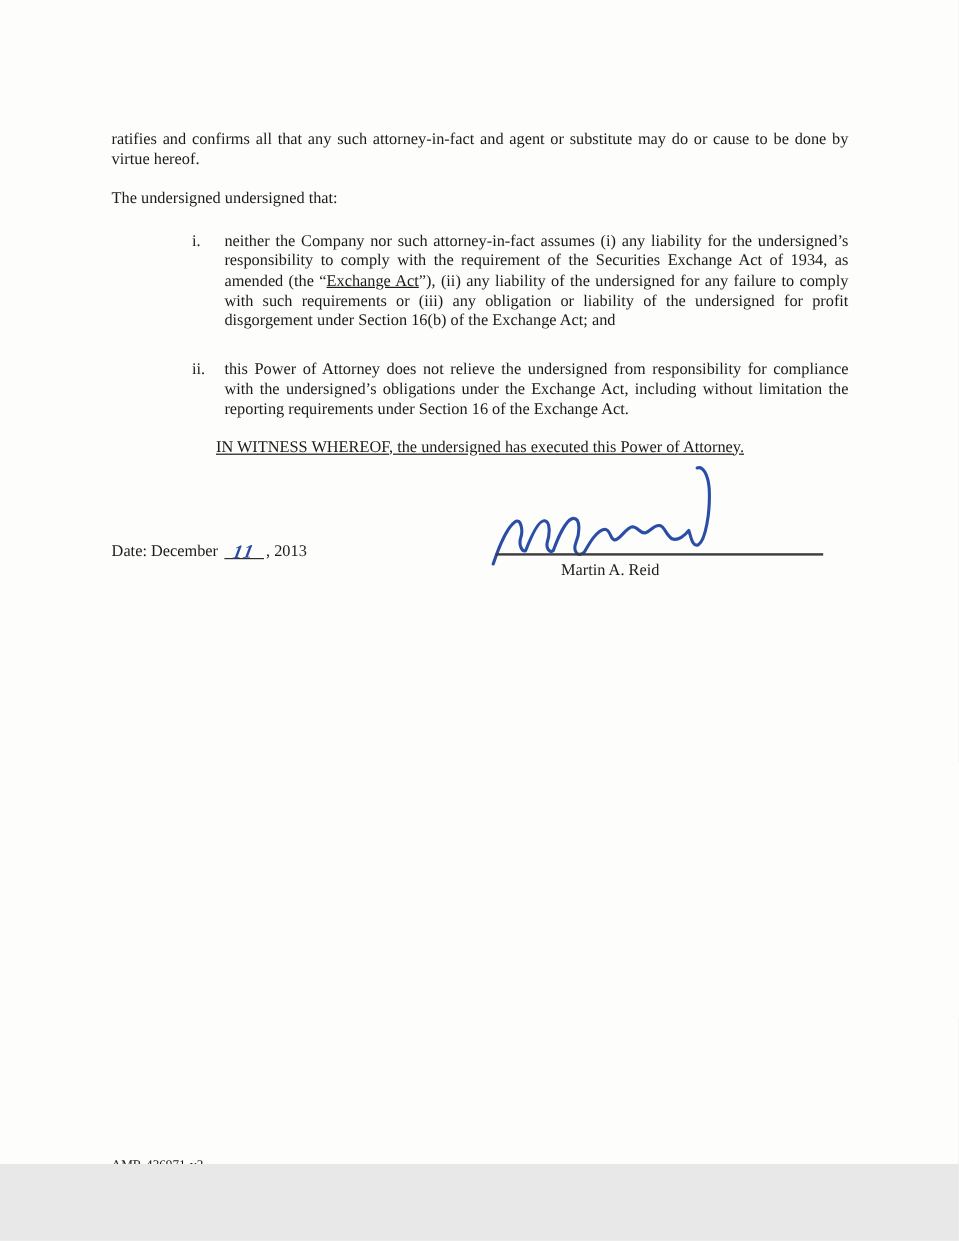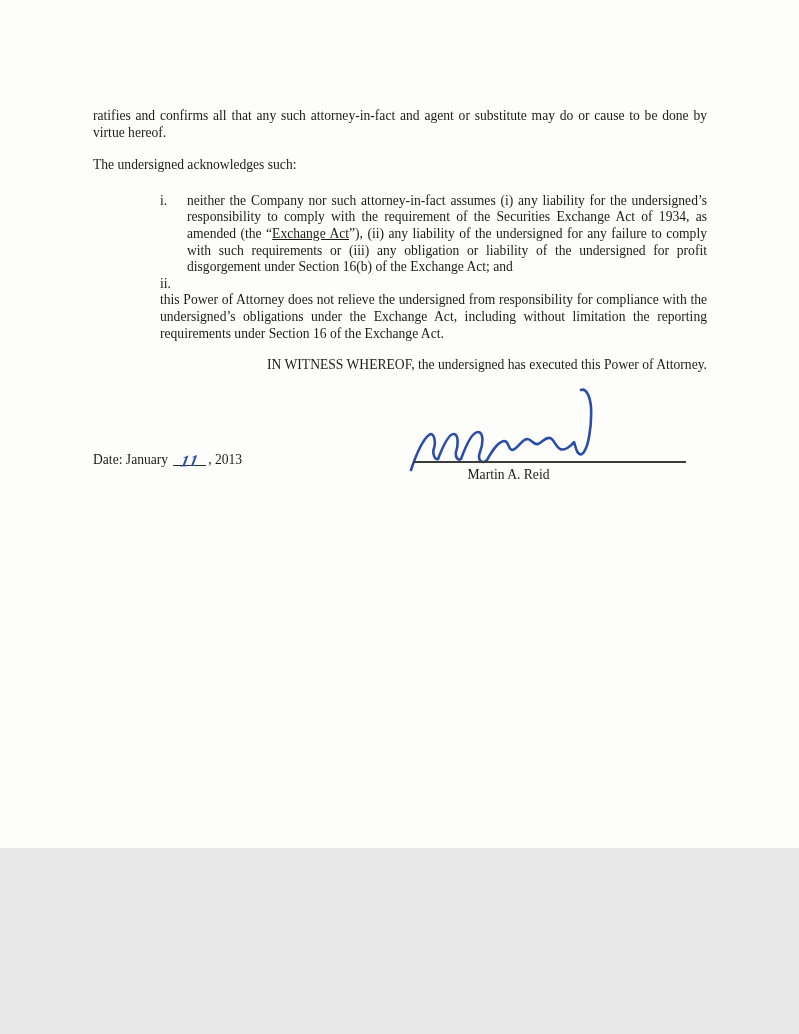--- a/index.html
+++ b/index.html
@@ -3,39 +3,39 @@
 <meta charset="utf-8">
 <style>
   html, body {
     margin: 0;
     padding: 0;
     background: #e8e8e8;
   }
   .page {
     position: relative;
     width: 799px;
-    height: 848px;
+    height: 970px;
     background: #fdfdfc;
     font-family: "Liberation Serif", serif;
     color: #1b1b1b;
     overflow: hidden;
   }
   .content {
     position: absolute;
     left: 93px;
     top: 108px;
     width: 614px;
     font-size: 13.6px;
     line-height: 16.6px;
     text-align: justify;
   }
   .content p { margin: 0; }
   .para-acknowledges { margin-top: 16px !important; text-align: left; }
   .para-full-force  { margin-top: 16px !important; }
-  .para-witness     { margin-top: 15px !important; text-align: right; }
+  .para-witness     { margin-top: 15px !important; text-align: center; text-decoration: underline; }
   .list-item {
     display: flex;
     margin-left: 67px;
     margin-top: 19px;
   }
   .list-item .num {
     width: 27px;
     flex: none;
     text-align: left;
   }
@@ -111,36 +111,36 @@
     font-size: 11.3px;
   }
 </style>
 </head>
 <body>
 
 <div class="page">
 
   <div class="content">
     <p>ratifies and confirms all that any such attorney-in-fact and agent or substitute may do or cause to be done by virtue hereof.</p>
-    <p class="para-acknowledges">The undersigned acknowledges such:</p>
+    <p class="para-acknowledges">The undersigned undersigned that:</p>
 
     <div class="list-item">
       <span class="num">i.</span>
       <span class="item-text"><span>neither the Company nor such attorney-in-fact assumes (i) any liability for the undersigned’s responsibility to comply with the requirement of the Securities Exchange Act of 1934, as amended (the “</span><span class="underlined">Exchange Act</span><span>”), (ii) any liability of the undersigned for any failure to comply with such requirements or (iii) any obligation or liability of the undersigned for profit disgorgement under Section 16(b) of the Exchange Act; and</span></span>
     </div>
 
-    <div class="list-item" style="margin-top:0;flex-direction:column;">
+    <div class="list-item" style="margin-top:24px;">
       <span class="num">ii.</span>
       <span class="item-text">this Power of Attorney does not relieve the undersigned from responsibility for compliance with the undersigned’s obligations under the Exchange Act, including without limitation the reporting requirements under Section 16 of the Exchange Act.</span>
     </div>
 
     <p class="para-witness">IN WITNESS WHEREOF, the undersigned has executed this Power of Attorney.</p>
   </div>
 
-  <div class="date-line"><span>Date: January</span><span class="date-blank"><span class="handwritten-day">11</span></span><span>, 2013</span></div>
+  <div class="date-line"><span>Date: December</span><span class="date-blank"><span class="handwritten-day">11</span></span><span>, 2013</span></div>
 
   <svg class="signature-svg" viewBox="0 0 200 95" xmlns="http://www.w3.org/2000/svg">
     <path d="M 6 88
              C 10 76, 16 59, 24 53
              C 29 49, 31 60, 29 66
              C 27 72, 30 78, 33 77
              C 38 64, 44 51, 49 52
              C 54 53, 53 64, 51 70
              C 50 75, 53 79, 56 77
              C 60 66, 67 50, 73 50

